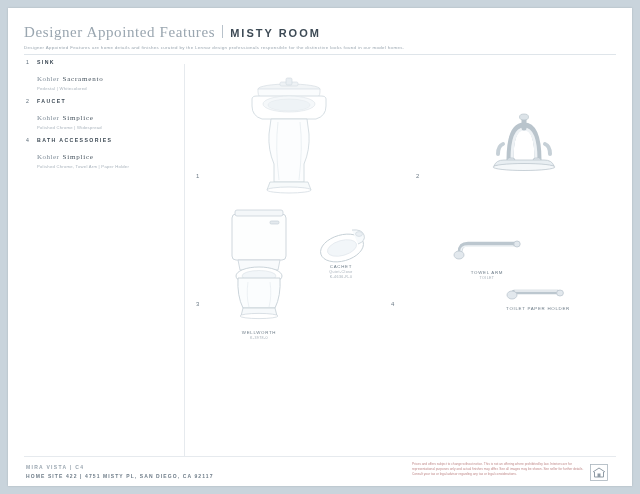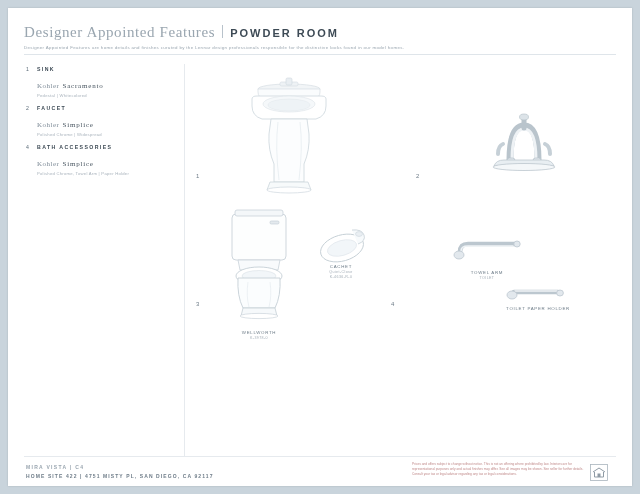--- a/index.html
+++ b/index.html
@@ -75,21 +75,21 @@
     top: 46px;
     width: 592px;
     height: 1px;
     background: #dfe5ea;
   }
 
   
   .spec-list {
     position: absolute;
     left: 18px;
-    top: 58px;
+    top: 51px;
     width: 140px;
   }
   .spec-item {
     margin-bottom: 7px;
   }
   .spec-head {
     display: flex;
     align-items: baseline;
   }
   .spec-num {
@@ -223,21 +223,21 @@
 </head>
 <body>
 
 <div class="page">
   <div class="sheet">
 
     <div class="header">
       <div class="title-row">
         <span class="title-main">Designer Appointed Features</span>
         <span class="title-divider"></span>
-        <span class="title-room">POWDER ROOM</span>
+        <span class="title-room">MISTY ROOM</span>
       </div>
       <div class="subtitle">Designer Appointed Features are home details and finishes curated by the Lennar design professionals responsible for the distinctive looks found in our model homes.</div>
     </div>
     <div class="header-rule"></div>
 
     <div class="spec-list">
 
       <div class="spec-item">
         <div class="spec-head">
           <span class="spec-num">1</span>

